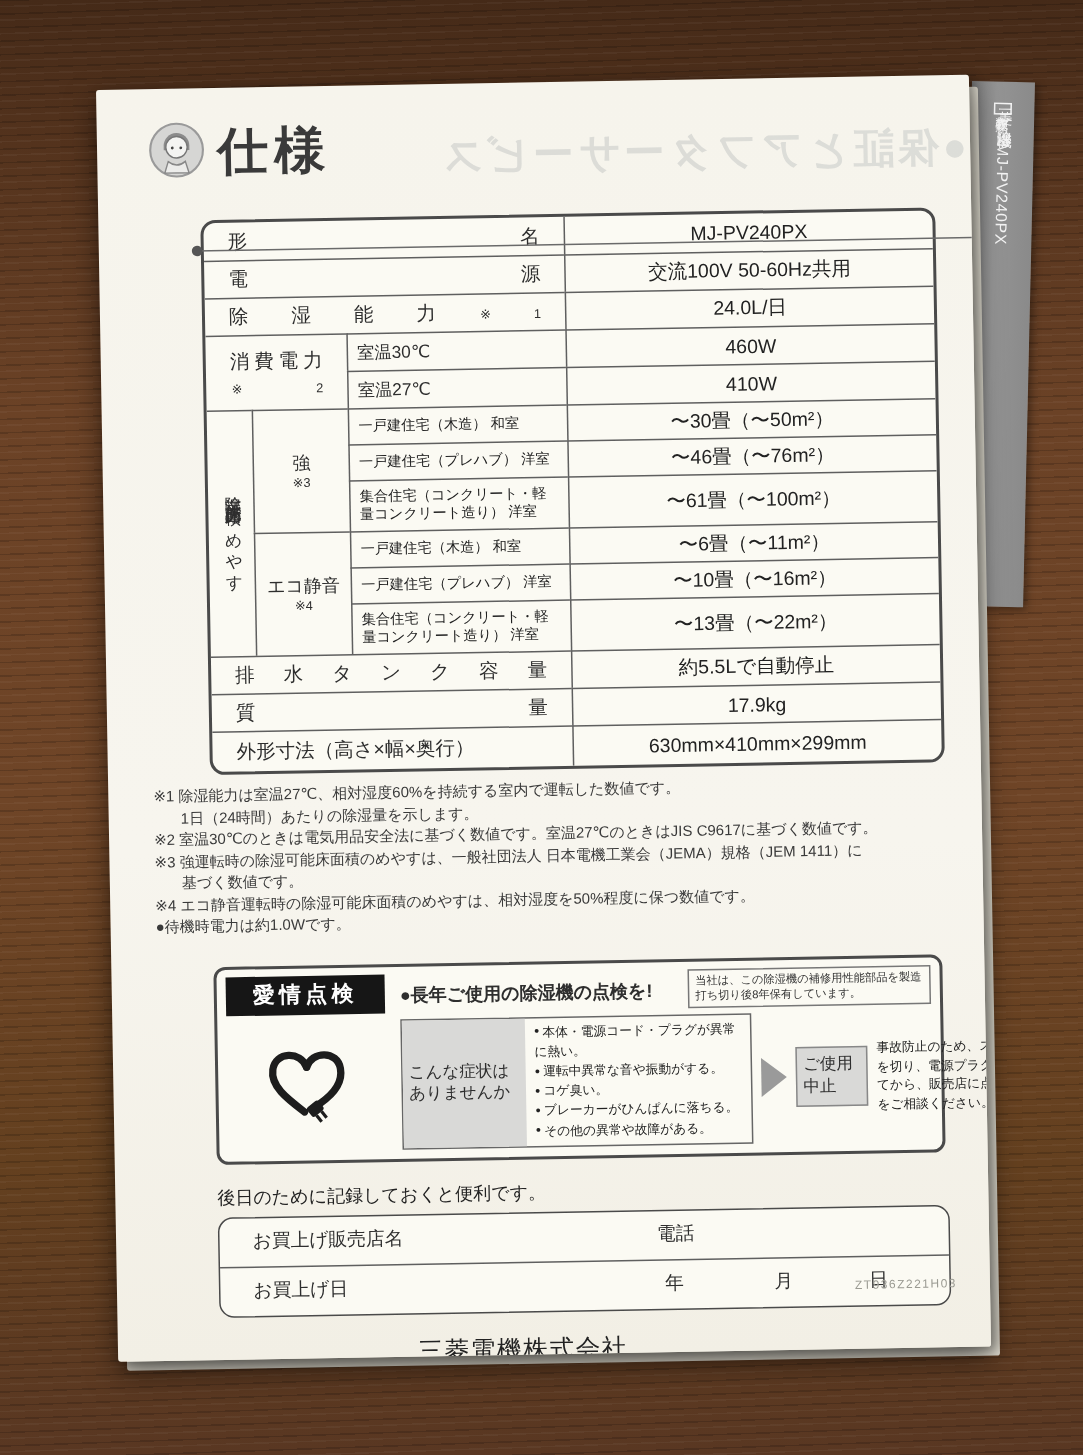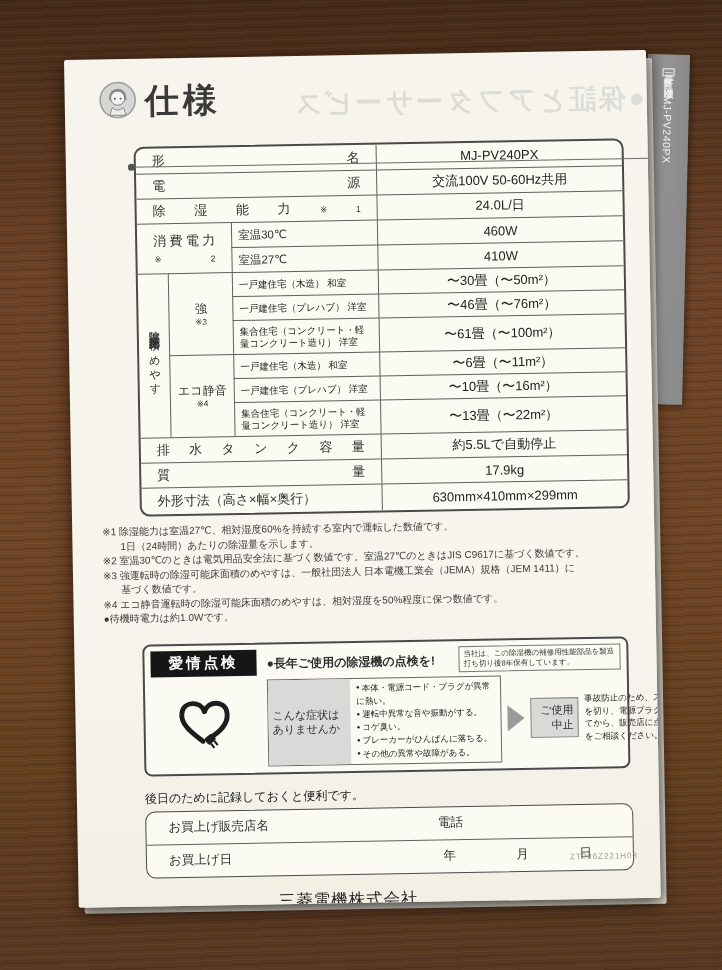--- a/index.html
+++ b/index.html
@@ -79,21 +79,21 @@
   .parts-box{border:1px solid #777;font-size:7.5px;line-height:1.35;color:#333;width:152px;padding:2px 4px;flex:0 0 auto;}
   .inspect-body{display:flex;align-items:center;margin-top:4px;}
   .heart-wrap{width:106px;display:flex;justify-content:center;flex:0 0 auto;}
   .symptom-box{border:1px solid #666;display:flex;align-items:stretch;margin-left:10px;flex:0 0 auto;}
   .symptom-label{background:#d9d9d7;width:74px;display:flex;align-items:center;justify-content:center;
     font-size:11px;font-weight:400;text-align:left;padding:2px 4px;line-height:1.3;}
   .symptom-list{padding:3px 6px;font-size:8.5px;line-height:1.55;color:#222;width:138px;}
   .symptom-list div::before{content:"●";font-size:6px;vertical-align:1.5px;margin-right:2px;}
   .arrow{width:0;height:0;border-left:17px solid #9a9a9a;border-top:13px solid transparent;border-bottom:13px solid transparent;margin:0 6px;flex:0 0 auto;}
   .stop-wrap{display:flex;align-items:center;flex:1 1 auto;}
-  .stop-label{background:#d9d9d7;border:1px solid #888;width:38px;padding:4px 4px;font-size:11px;line-height:1.35;text-align:right;flex:0 0 auto;}
+  .stop-label{background:#d9d9d7;border:1px solid #888;width:38px;padding:4px 4px;font-size:11px;line-height:1.35;text-align:left;flex:0 0 auto;}
   .stop-text{font-size:8.5px;line-height:1.5;color:#222;margin-left:6px;width:112px;}
   
   .record-intro{margin:14px 0 0 68px;font-size:12px;color:#222;}
   .record-table{width:486px;margin:4px 0 0 68px;border:1.5px solid #4a4a4a;border-radius:10px;background:#fbfaf3;}
   .record-row{height:32px;display:flex;align-items:center;font-size:12.5px;position:relative;}
   .record-row + .record-row{border-top:1px solid #5f5f5f;}
   .record-row .rlab{margin-left:22px;}
   .pos-60{position:absolute;left:60%;}
   .pos-61{position:absolute;left:61%;}
   .pos-76{position:absolute;left:76%;}

